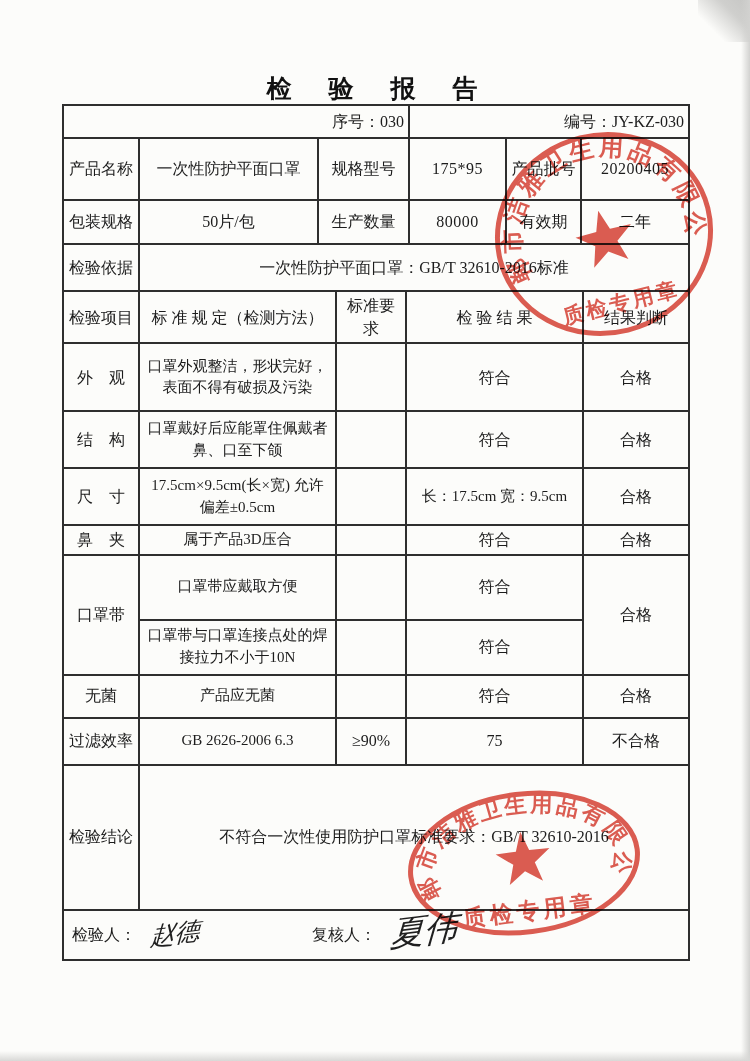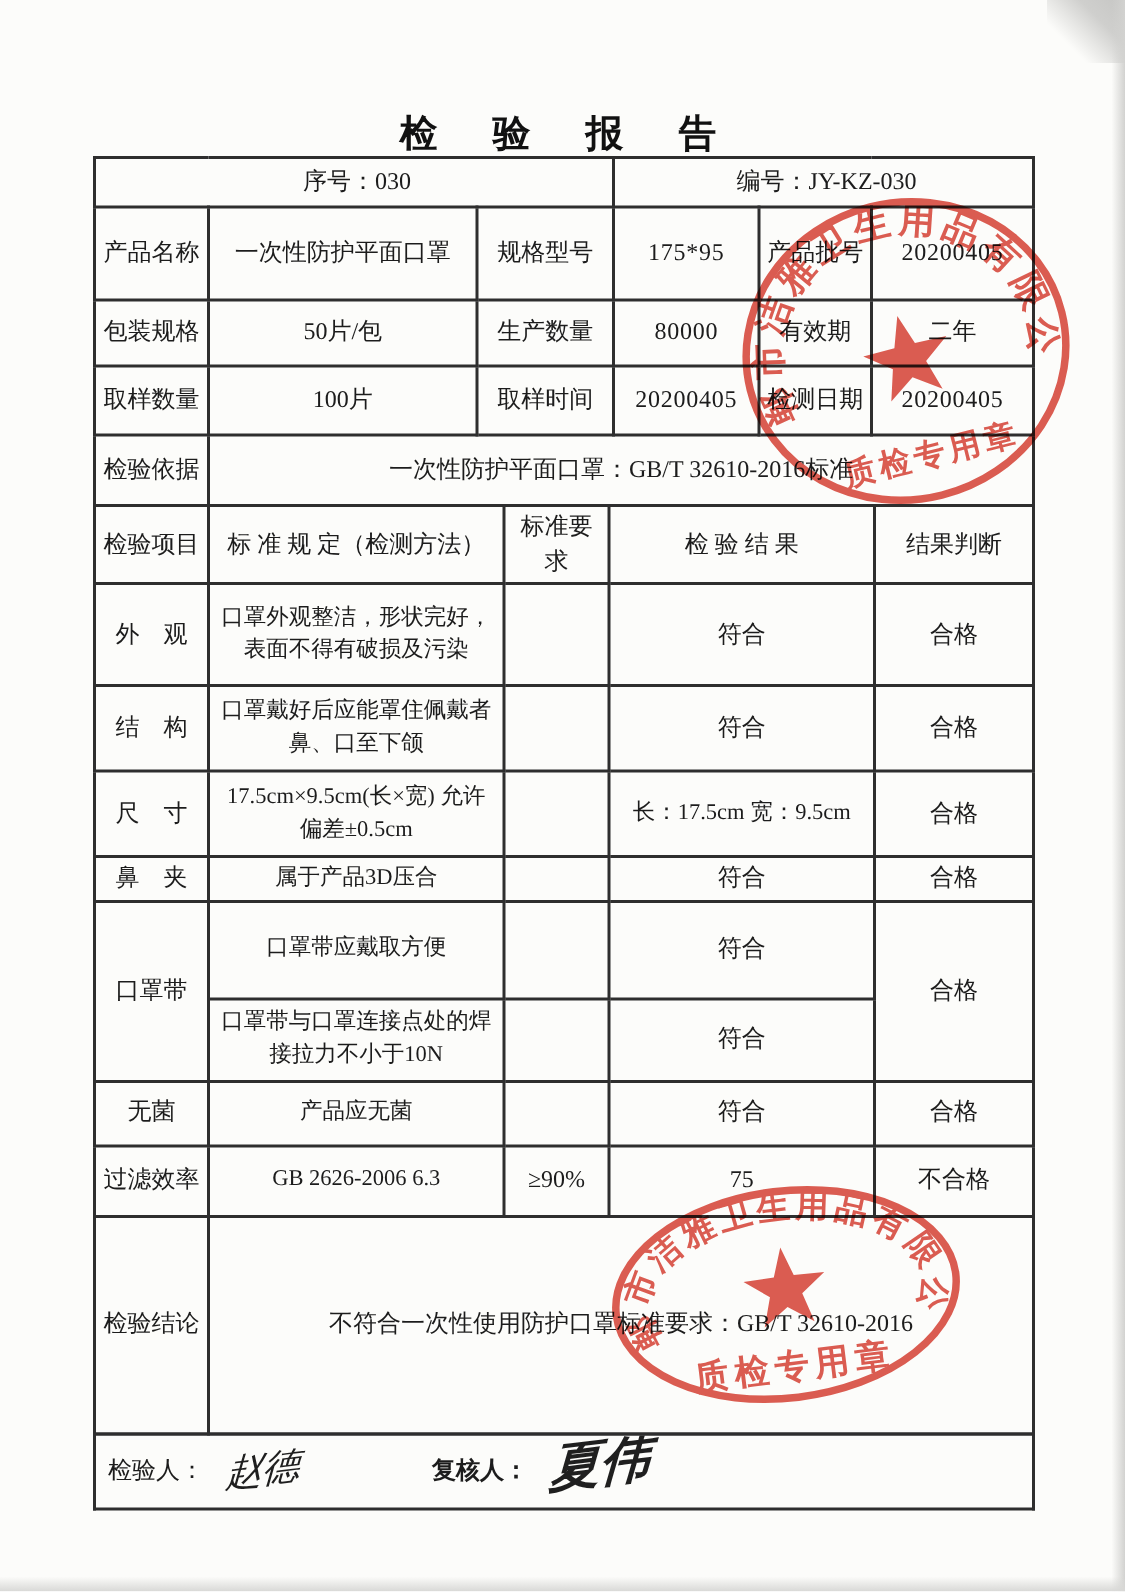--- a/index.html
+++ b/index.html
@@ -24,28 +24,28 @@
     position:absolute;top:72px;left:0;width:100%;
     text-align:center;font-family:"Liberation Sans","DejaVu Sans",sans-serif;
     font-size:25px;font-weight:bold;letter-spacing:6px;color:#111;
   }
 
   .table-wrap{position:absolute;left:62px;top:104px;width:626px;}
   table{border-collapse:collapse;table-layout:fixed;width:626px;}
   table + table{margin-top:-2px;}
   td{border:2px solid #2e2e2e;text-align:center;vertical-align:middle;
      font-size:16px;line-height:1.45;padding:2px 4px;overflow:hidden;}
-  td.left{text-align:center;padding-left:8px;}
+  td.left{text-align:right;padding-left:8px;}
   td.spec{font-size:15px;padding:2px 6px;}
   td.mono-num{letter-spacing:0.5px;}
 
   .sig-row-cell{border:2px solid #2e2e2e;}
   .sig-line{display:flex;align-items:center;padding:0 8px;height:100%;}
   .sig-grp{display:flex;align-items:center;}
-  .sig-grp.reviewer{margin-left:88px;font-weight:bold;}
+  .sig-grp.reviewer{margin-left:112px;}
   .sig-label{font-size:16px;}
   .sig-hand{
     font-family:"DejaVu Serif",serif;font-style:italic;
     display:inline-block;transform:rotate(-7deg) skewX(-10deg);
     margin-left:14px;color:#1f1f1f;
   }
   .sig-hand.inspector{font-size:25px;}
   .sig-hand.reviewer-sig{font-size:34px;margin-top:-8px;}
 
   
@@ -91,28 +91,20 @@
         <td>产品批号</td>
         <td class="mono-num">20200405</td>
       </tr>
       <tr style="height:44px">
         <td>包装规格</td>
         <td>50片/包</td>
         <td>生产数量</td>
         <td class="mono-num">80000</td>
         <td>有效期</td>
         <td>二年</td>
-      </tr>
-      <tr style="height:46px">
-        <td>取样数量</td>
-        <td>100片</td>
-        <td>取样时间</td>
-        <td class="mono-num">20200405</td>
-        <td>检测日期</td>
-        <td class="mono-num">20200405</td>
       </tr>
       <tr style="height:47px">
         <td>检验依据</td>
         <td colspan="5">一次性防护平面口罩：GB/T 32610-2016标准</td>
       </tr>
     </tbody>
       </table>
 
     <table>
       <colgroup>

